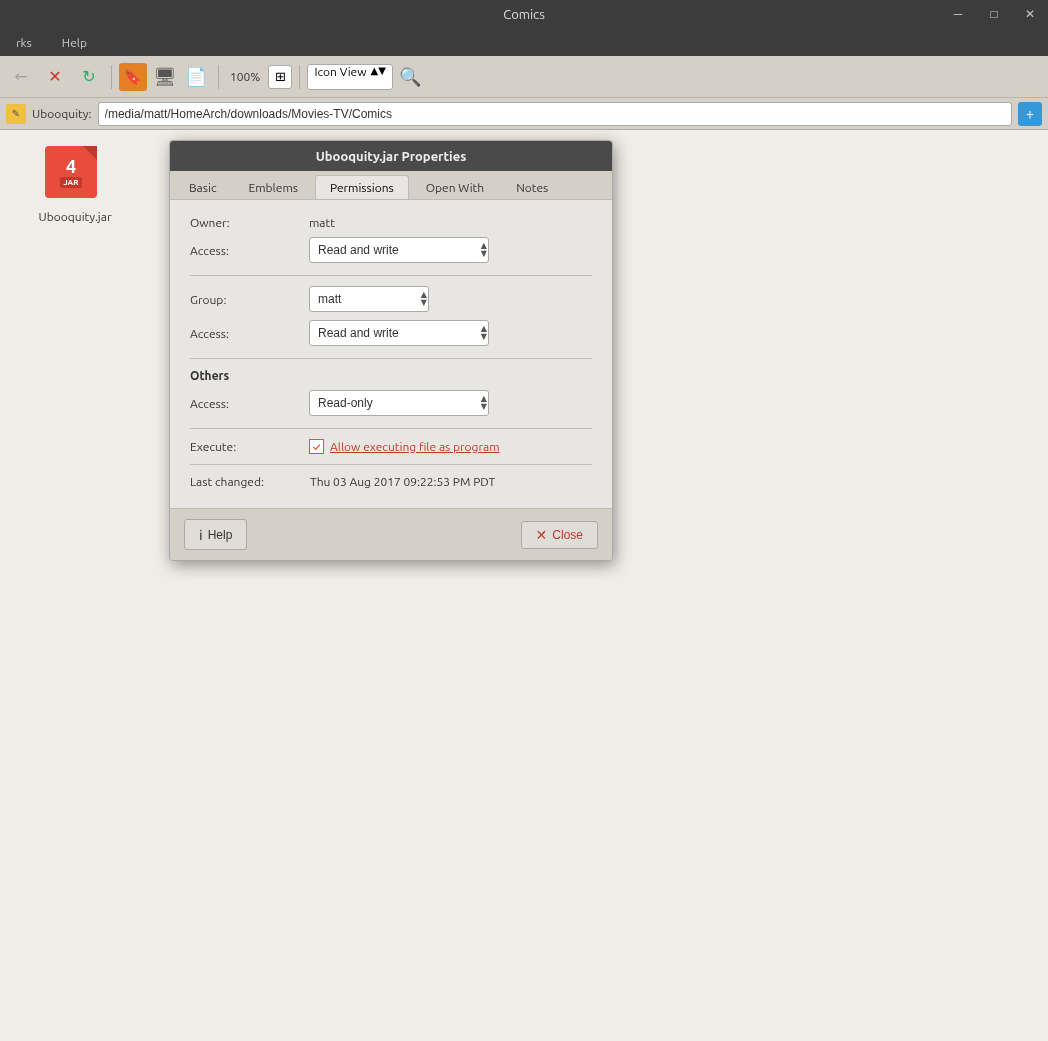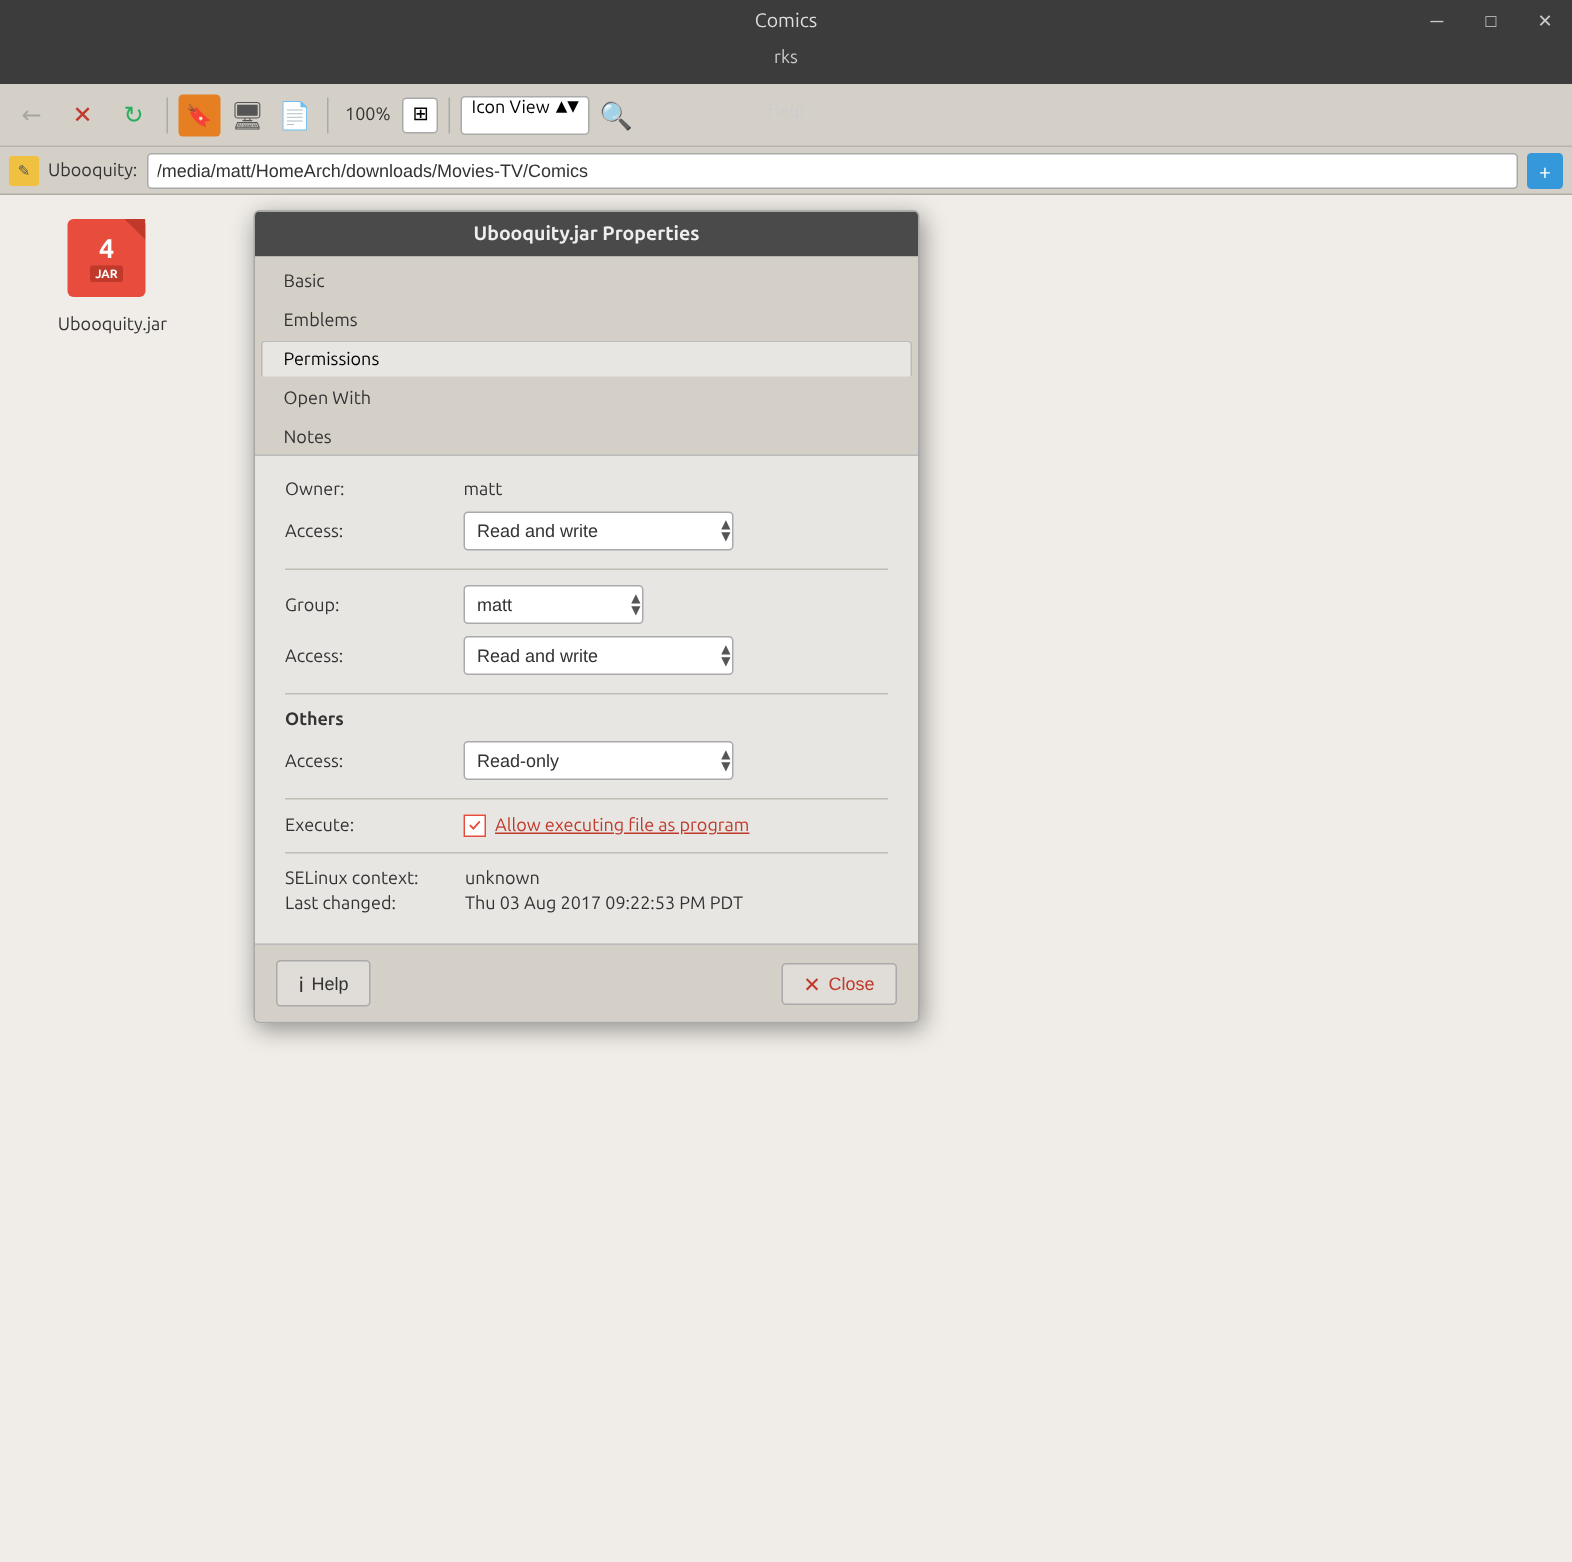--- a/index.html
+++ b/index.html
@@ -266,21 +266,20 @@
       font-weight: bold;
     }
 
     
     .tabs {
       display: flex;
       background: #d4d0c8;
       border-bottom: 1px solid #bbb;
       padding: 4px 4px 0;
       gap: 2px;
-      flex-direction: column;
     }
     .tab {
       padding: 5px 14px;
       font-size: 12px;
       cursor: pointer;
       border: 1px solid transparent;
       border-bottom: none;
       border-radius: 3px 3px 0 0;
       background: transparent;
       color: #333;
@@ -459,21 +458,20 @@
     }
 
     
     .menubar {
       background: #3c3c3c;
       height: 28px;
       display: flex;
       align-items: center;
       padding: 0 8px;
       gap: 14px;
-      flex-direction: column;
     }
     .menu-item {
       color: #ccc;
       font-size: 12px;
       padding: 4px 8px;
       cursor: pointer;
       border-radius: 2px;
     }
   </style>
 </head>
@@ -635,24 +633,20 @@
         <span class="perm-label">Execute:</span>
         <div class="checkbox-row">
           <div class="execute-checkbox checked"></div>
           <span class="execute-label">Allow executing file as program</span>
         </div>
       </div>
 
       <div class="divider"></div>
 
       <div class="meta-row">
-        <span class="meta-label">SELinux context:</span>
-        <span class="meta-value">unknown</span>
-      </div>
-      <div class="meta-row">
         <span class="meta-label">Last changed:</span>
         <span class="meta-value">Thu 03 Aug 2017 09:22:53 PM PDT</span>
       </div>
 
     </div>
 
     <div class="dialog-footer">
       <button class="footer-btn">
         <span class="btn-icon">ℹ</span>
         <span>Help</span>

